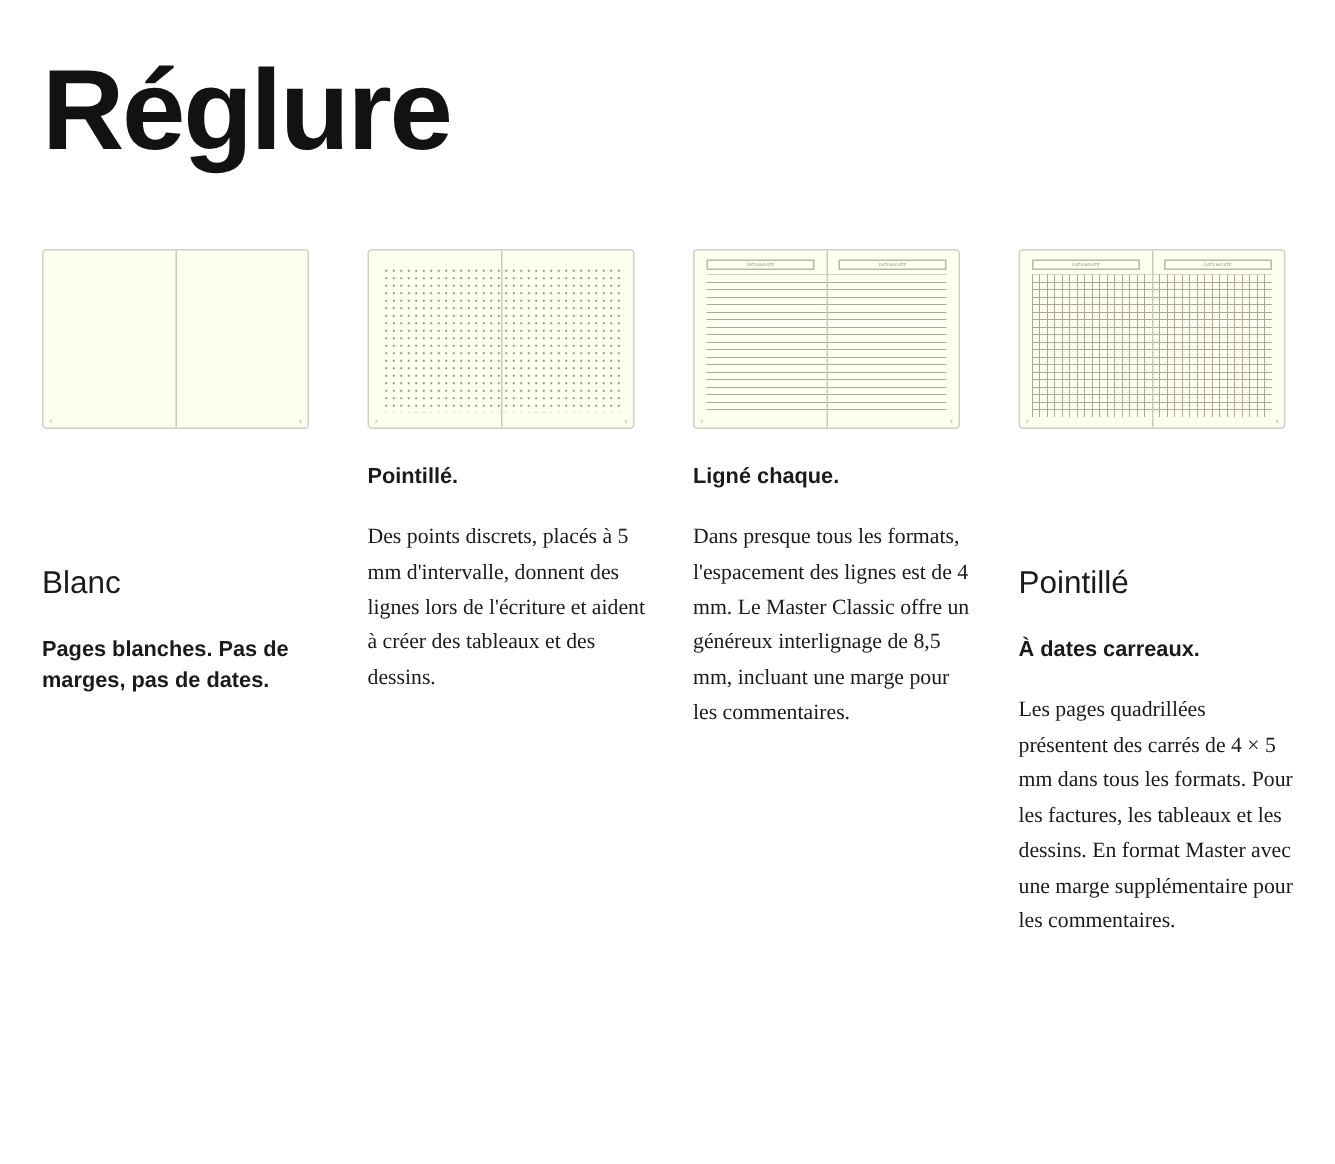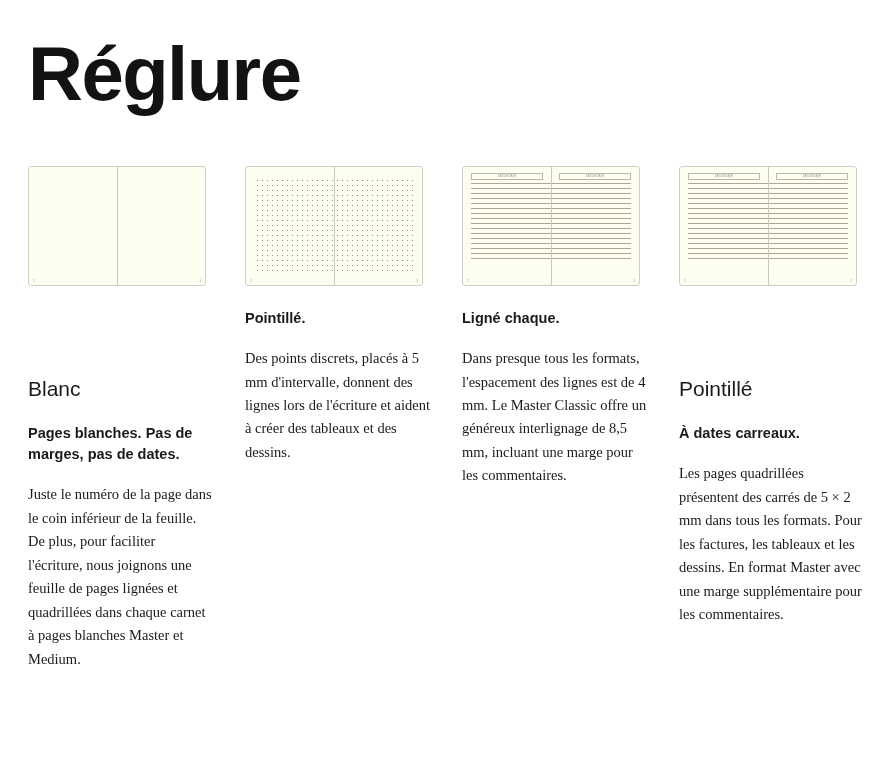--- a/index.html
+++ b/index.html
@@ -145,21 +145,20 @@
   <div class="grid">
 
     <div class="col">
       <div class="thumb">
         <div class="spine"></div>
         <div class="pagenum left">2</div>
         <div class="pagenum right">3</div>
       </div>
       <h2 class="col-title">Blanc</h2>
       <p class="col-lead">Pages blanches. Pas de marges, pas de dates.</p>
-      <p class="col-body">Juste le numéro de la page dans le coin inférieur de la feuille. De plus, pour faciliter l'écriture, nous joignons une feuille de pages lignées et quadrillées dans chaque carnet à pages blanches Master et Medium.</p>
     </div>
 
     <div class="col">
       <div class="thumb">
         <div class="inner-dots"></div>
         <div class="spine"></div>
         <div class="pagenum left">2</div>
         <div class="pagenum right">3</div>
       </div>
       <p class="col-lead">Pointillé.</p>
@@ -183,17 +182,17 @@
       <div class="thumb">
         <div class="inner-grid"></div>
         <div class="datebar left">DATUM/DATE</div>
         <div class="datebar right">DATUM/DATE</div>
         <div class="spine"></div>
         <div class="pagenum left">2</div>
         <div class="pagenum right">3</div>
       </div>
       <h2 class="col-title">Pointillé</h2>
       <p class="col-lead">À dates carreaux.</p>
-      <p class="col-body">Les pages quadrillées présentent des carrés de 5 × 2 mm dans tous les formats. Pour les factures, les tableaux et les dessins. En format Master avec une marge supplémentaire pour les commentaires.</p>
+      <p class="col-body">Les pages quadrillées présentent des carrés de 4 × 5 mm dans tous les formats. Pour les factures, les tableaux et les dessins. En format Master avec une marge supplémentaire pour les commentaires.</p>
     </div>
 
   </div>
 </div>
 
 </body></html>

